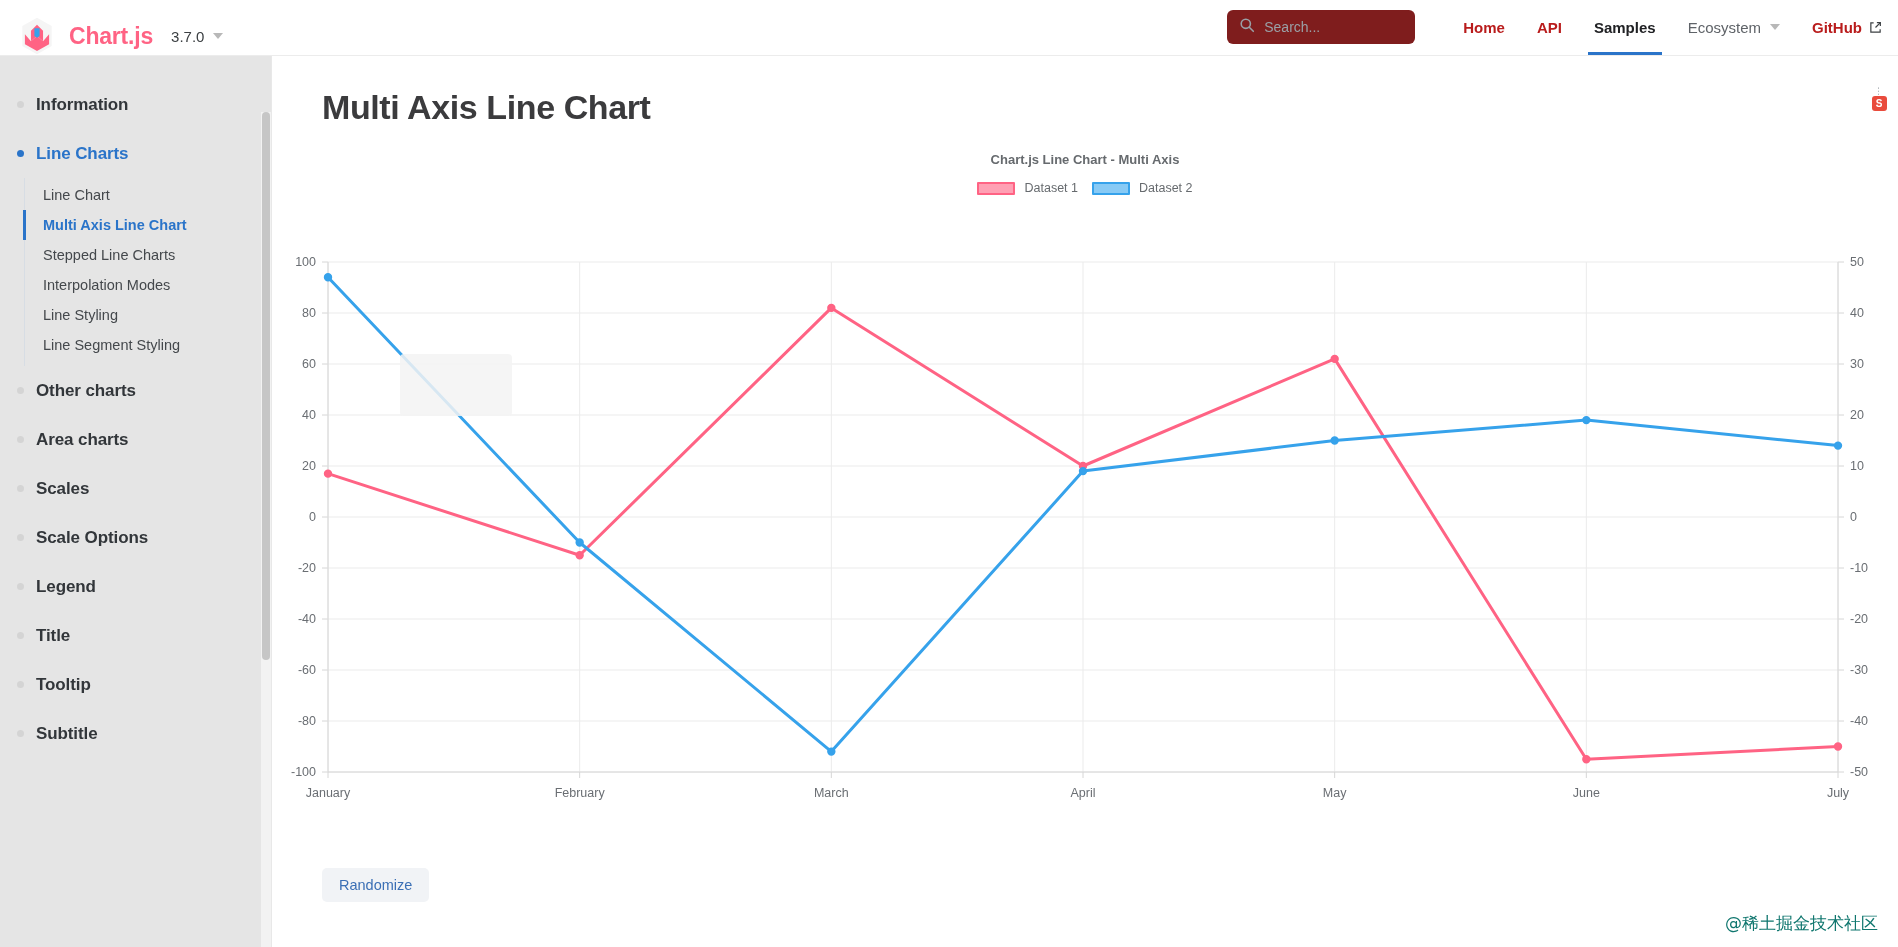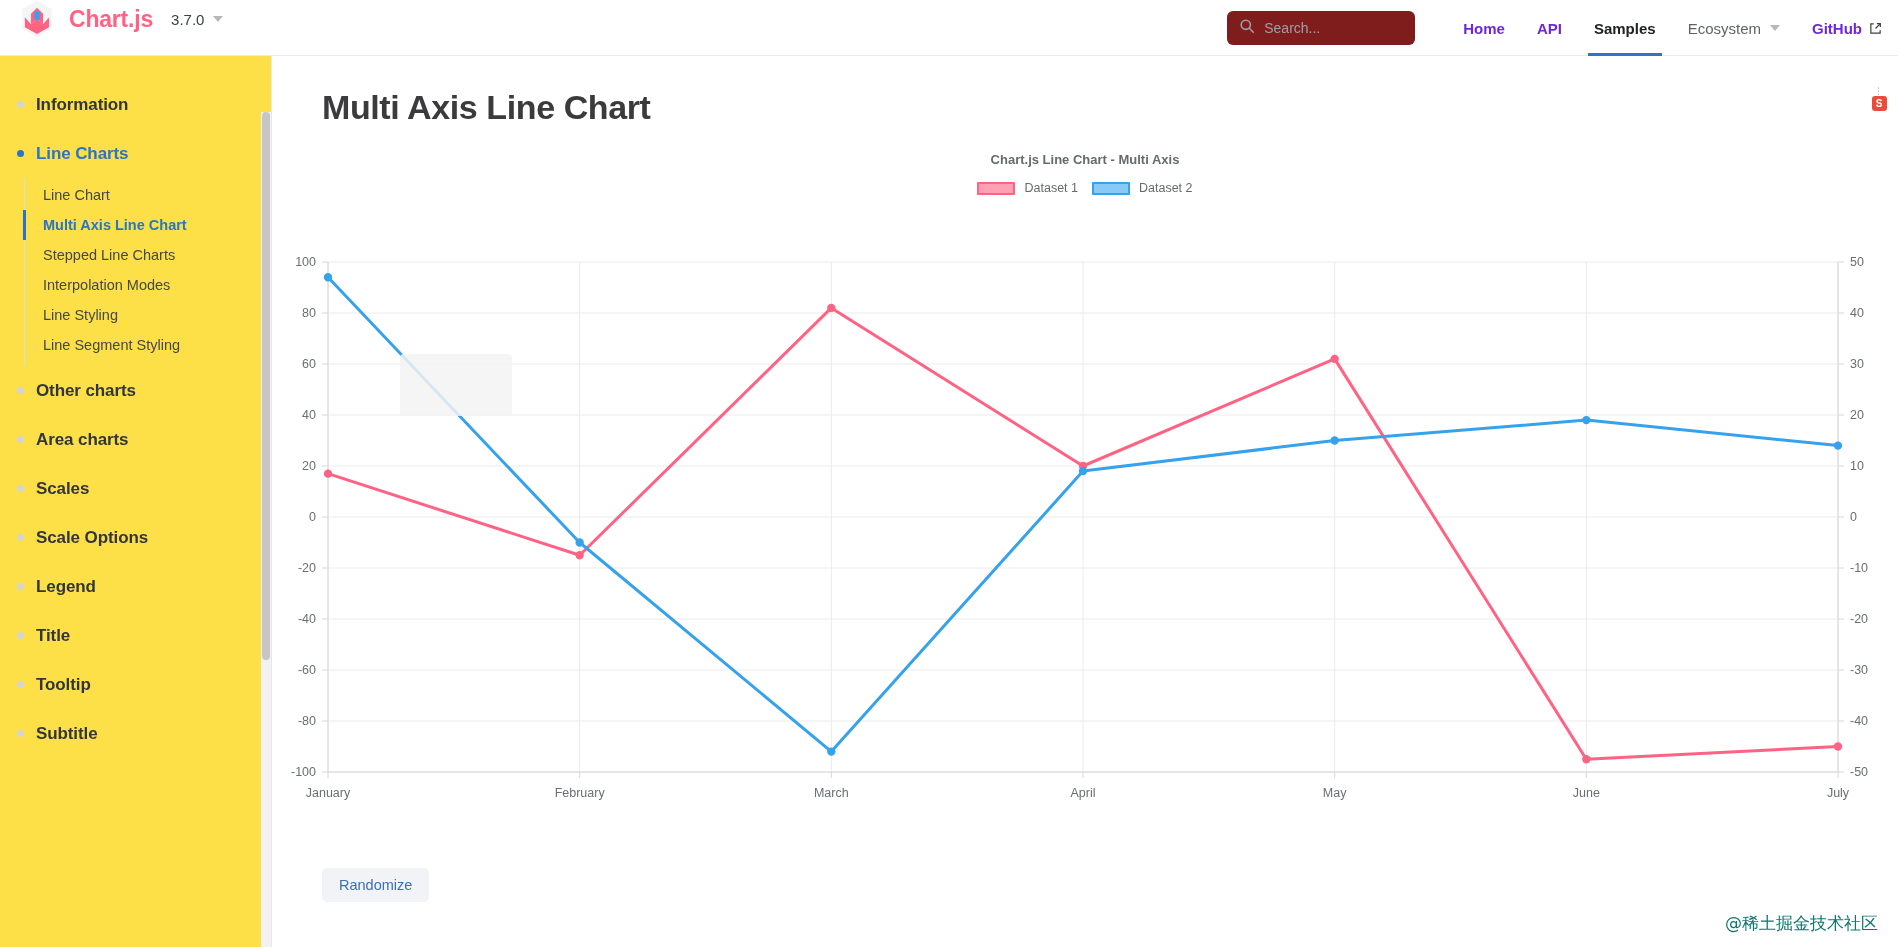--- a/index.html
+++ b/index.html
@@ -9,21 +9,21 @@
     background: #ffffff;
     overflow: hidden;
   }
 
   
   .header {
     position: absolute; top: 0; left: 0;
     width: 1898px; height: 56px;
     background: #ffffff;
     border-bottom: 1px solid #ececec;
-    display: flex; align-items: flex-start;
+    display: flex; align-items: flex-end;
     z-index: 30;
   }
   .brand { display: flex; align-items: center; margin-left: 18px; }
   .brand-logo { width: 38px; height: 38px; display: block; }
   .brand-name {
     font-size: 23px; font-weight: 700; color: #ff6384;
     margin-left: 13px; letter-spacing: -0.2px;
   }
   .brand-version {
     font-size: 15px; color: #3c4043; margin-left: 18px; font-weight: 400;
@@ -41,41 +41,41 @@
     width: 188px; height: 34px; background: #7f1d1d; border-radius: 6px;
     display: flex; align-items: center; padding: 0 12px; margin-right: 32px;
   }
   .search-box svg { flex: 0 0 auto; }
   .search-placeholder {
     font-size: 14px; color: #9aa0a6; margin-left: 9px;
   }
   .nav { display: flex; align-items: center; height: 56px; }
   .nav-item {
     position: relative; height: 56px; display: flex; align-items: center;
-    font-size: 15px; font-weight: 700; color: #6d28d9;
+    font-size: 15px; font-weight: 700; color: #b91c1c;
     padding: 0 16px; cursor: pointer; white-space: nowrap;
   }
   .nav-item.muted { font-weight: 400; color: #5f6368; }
   .nav-item.active { color: #202124; }
   .nav-item.active::after {
     content: ""; position: absolute; bottom: 0; left: 10px; right: 10px;
     height: 3px; background: #2a74c9;
   }
   .nav-caret {
     margin-left: 9px; width: 0; height: 0;
     border-left: 5px solid transparent; border-right: 5px solid transparent;
     border-top: 6px solid #b8b8b8;
   }
   .ext-icon { margin-left: 7px; display: inline-flex; }
 
   
   .sidebar {
     position: absolute; top: 56px; left: 0;
     width: 272px; height: 891px;
-    background: #fde047;
+    background: #e5e5e5;
     border-right: 1px solid #e8e8e8;
     overflow: hidden;
     padding-top: 24px;
   }
   .side-group {
     display: flex; align-items: center;
     padding: 0 0 0 17px; height: 49px;
     cursor: pointer;
   }
   .side-bullet {

